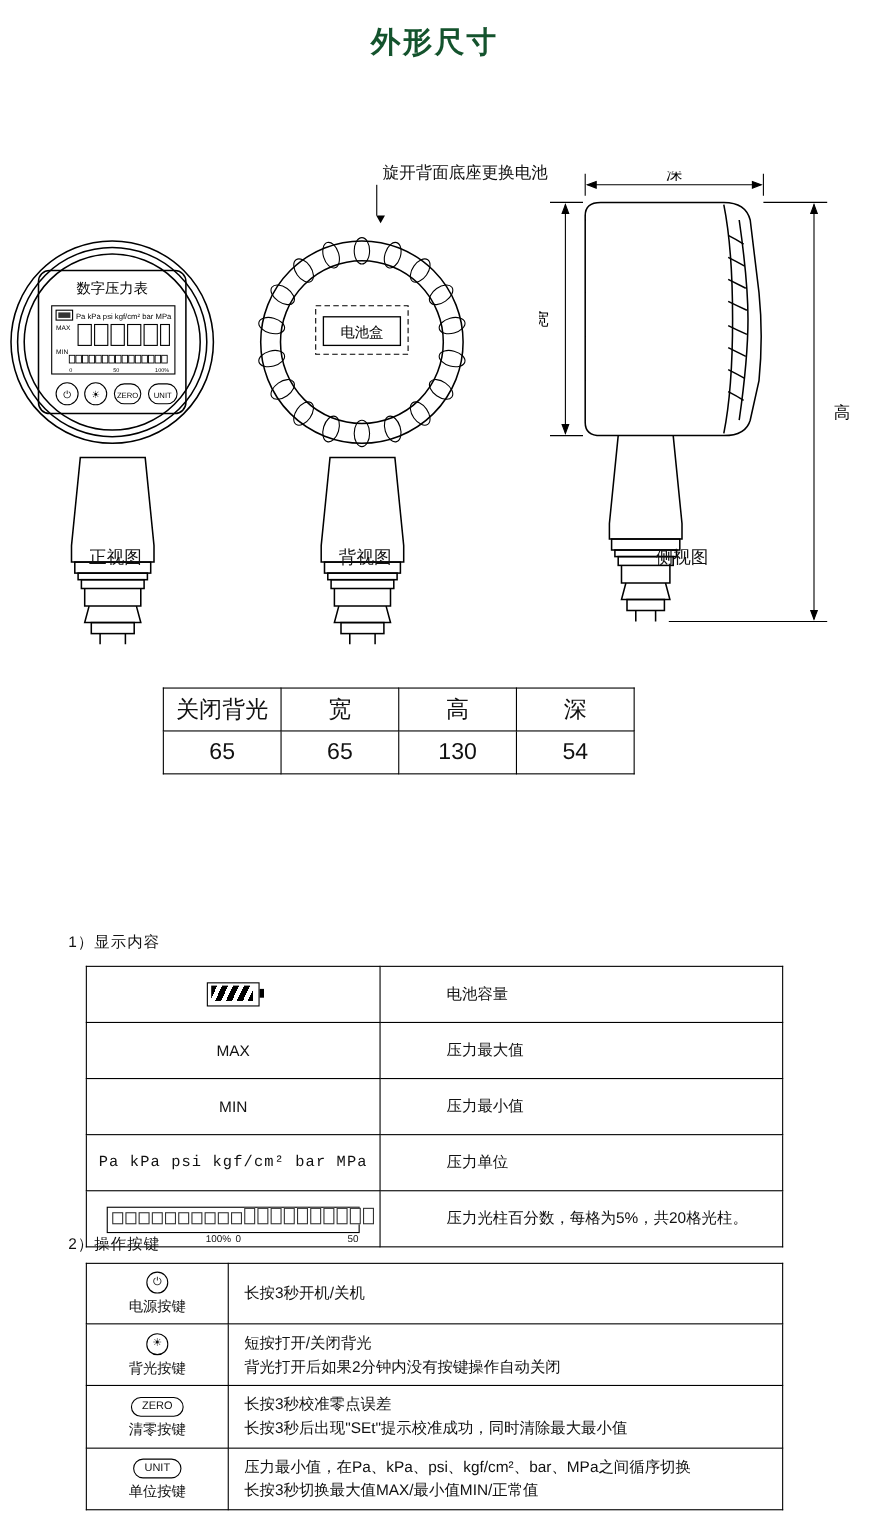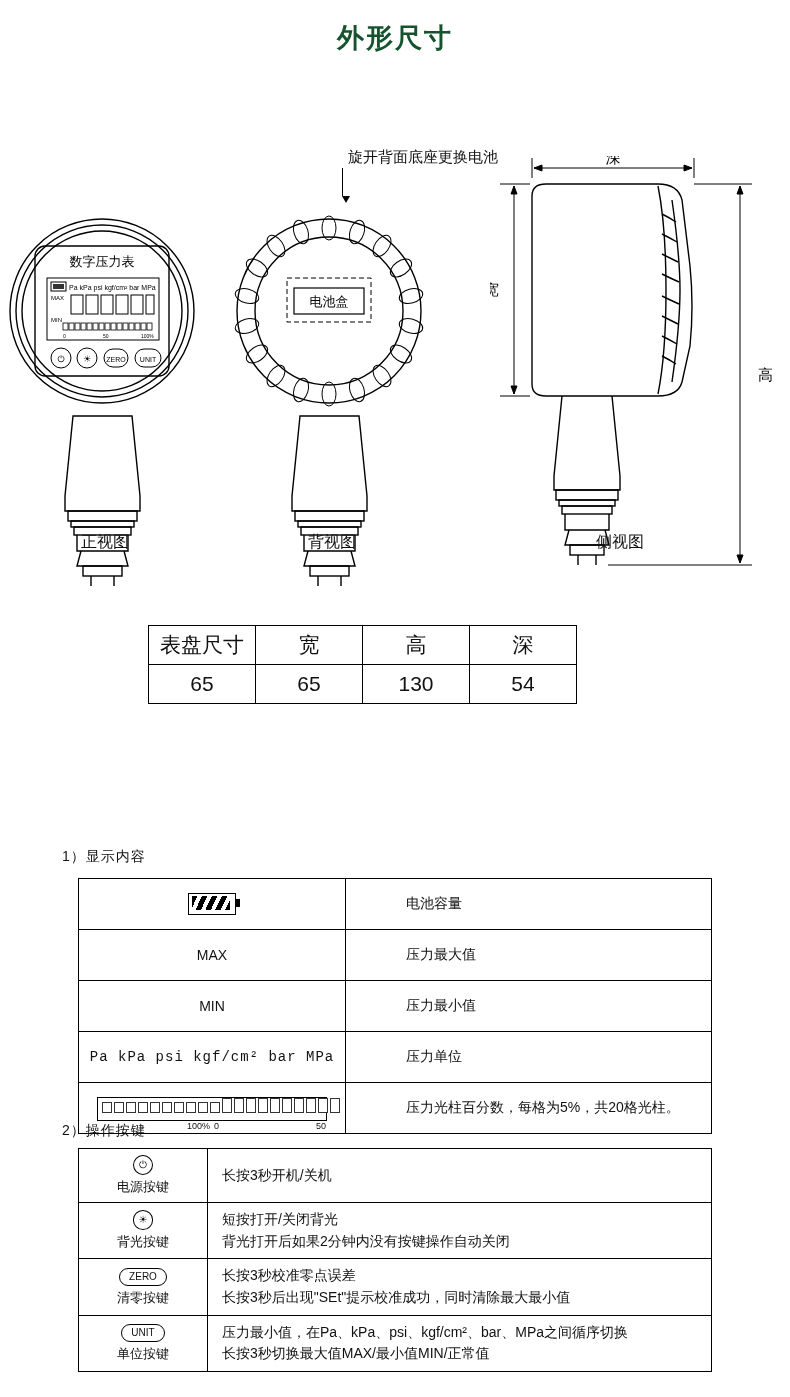--- a/index.html
+++ b/index.html
@@ -42,21 +42,20 @@
     border-left:4px solid transparent;
     border-right:4px solid transparent;
     border-top:7px solid #000;
   }
 
   .view-caption{
     position:absolute;
     font-size:16px;
     text-align:center;
     width:120px;
-    margin-top:35px;
   }
 
   
   .dims-table{
     position:absolute;
     left:148px;top:625px;
     border-collapse:collapse;
   }
   .dims-table td,.dims-table th{
     border:1px solid #000;
@@ -335,21 +334,21 @@
   </svg>
 
   <div class="view-caption" style="left:45px;top:441px;">正视图</div>
   <div class="view-caption" style="left:272px;top:441px;">背视图</div>
   <div class="view-caption" style="left:560px;top:441px;">侧视图</div>
 </div>
 
 <table class="dims-table">
   <tbody>
       <tr>
-    <th>表盘尺寸</th>
+    <th>关闭背光</th>
     <th>宽</th>
     <th>高</th>
     <th>深</th>
   </tr>
   <tr>
     <td>65</td>
     <td>65</td>
     <td>130</td>
     <td>54</td>
   </tr>

